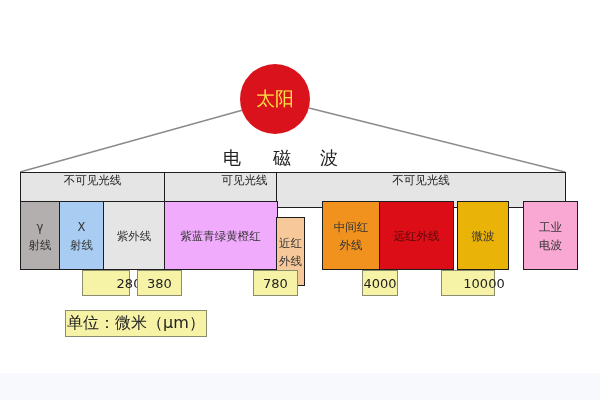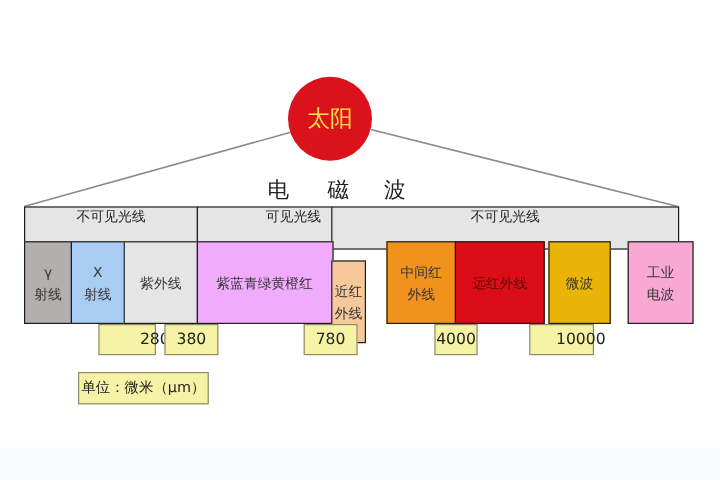--- a/index.html
+++ b/index.html
@@ -36,24 +36,24 @@
       display: flex; flex-direction: column; align-items: center; justify-content: center;
       font-size: 11.5px; line-height: 18px; color: #333; text-align: center;
     }
     .tick {
       position: absolute; top: 270px; height: 26px;
       background: #f7f3a6; border: 1.5px solid #8b8b6e; box-sizing: border-box;
       display: flex; align-items: center; justify-content: center;
       font-size: 13px; color: #222;
     }
     .unit-box {
-      position: absolute; left: 65px; top: 310px; width: 109px; height: 27px;
+      position: absolute; left: 65px; top: 310px; width: 142px; height: 27px;
       background: #f7f3a6; border: 1.5px solid #8b8b6e; box-sizing: border-box;
       display: flex; align-items: center; justify-content: center;
-      font-size: 12px; color: #222;
+      font-size: 16px; color: #222;
     }
   </style>
 </head>
 <body>
 
 <div class="bottom-strip"></div>
 
 <svg class="lines" viewBox="0 0 600 400">
   <line x1="243" y1="110" x2="20" y2="172" stroke="#8a8a8a" stroke-width="1.3"></line>
   <line x1="309" y1="108" x2="565" y2="172" stroke="#8a8a8a" stroke-width="1.3"></line>

